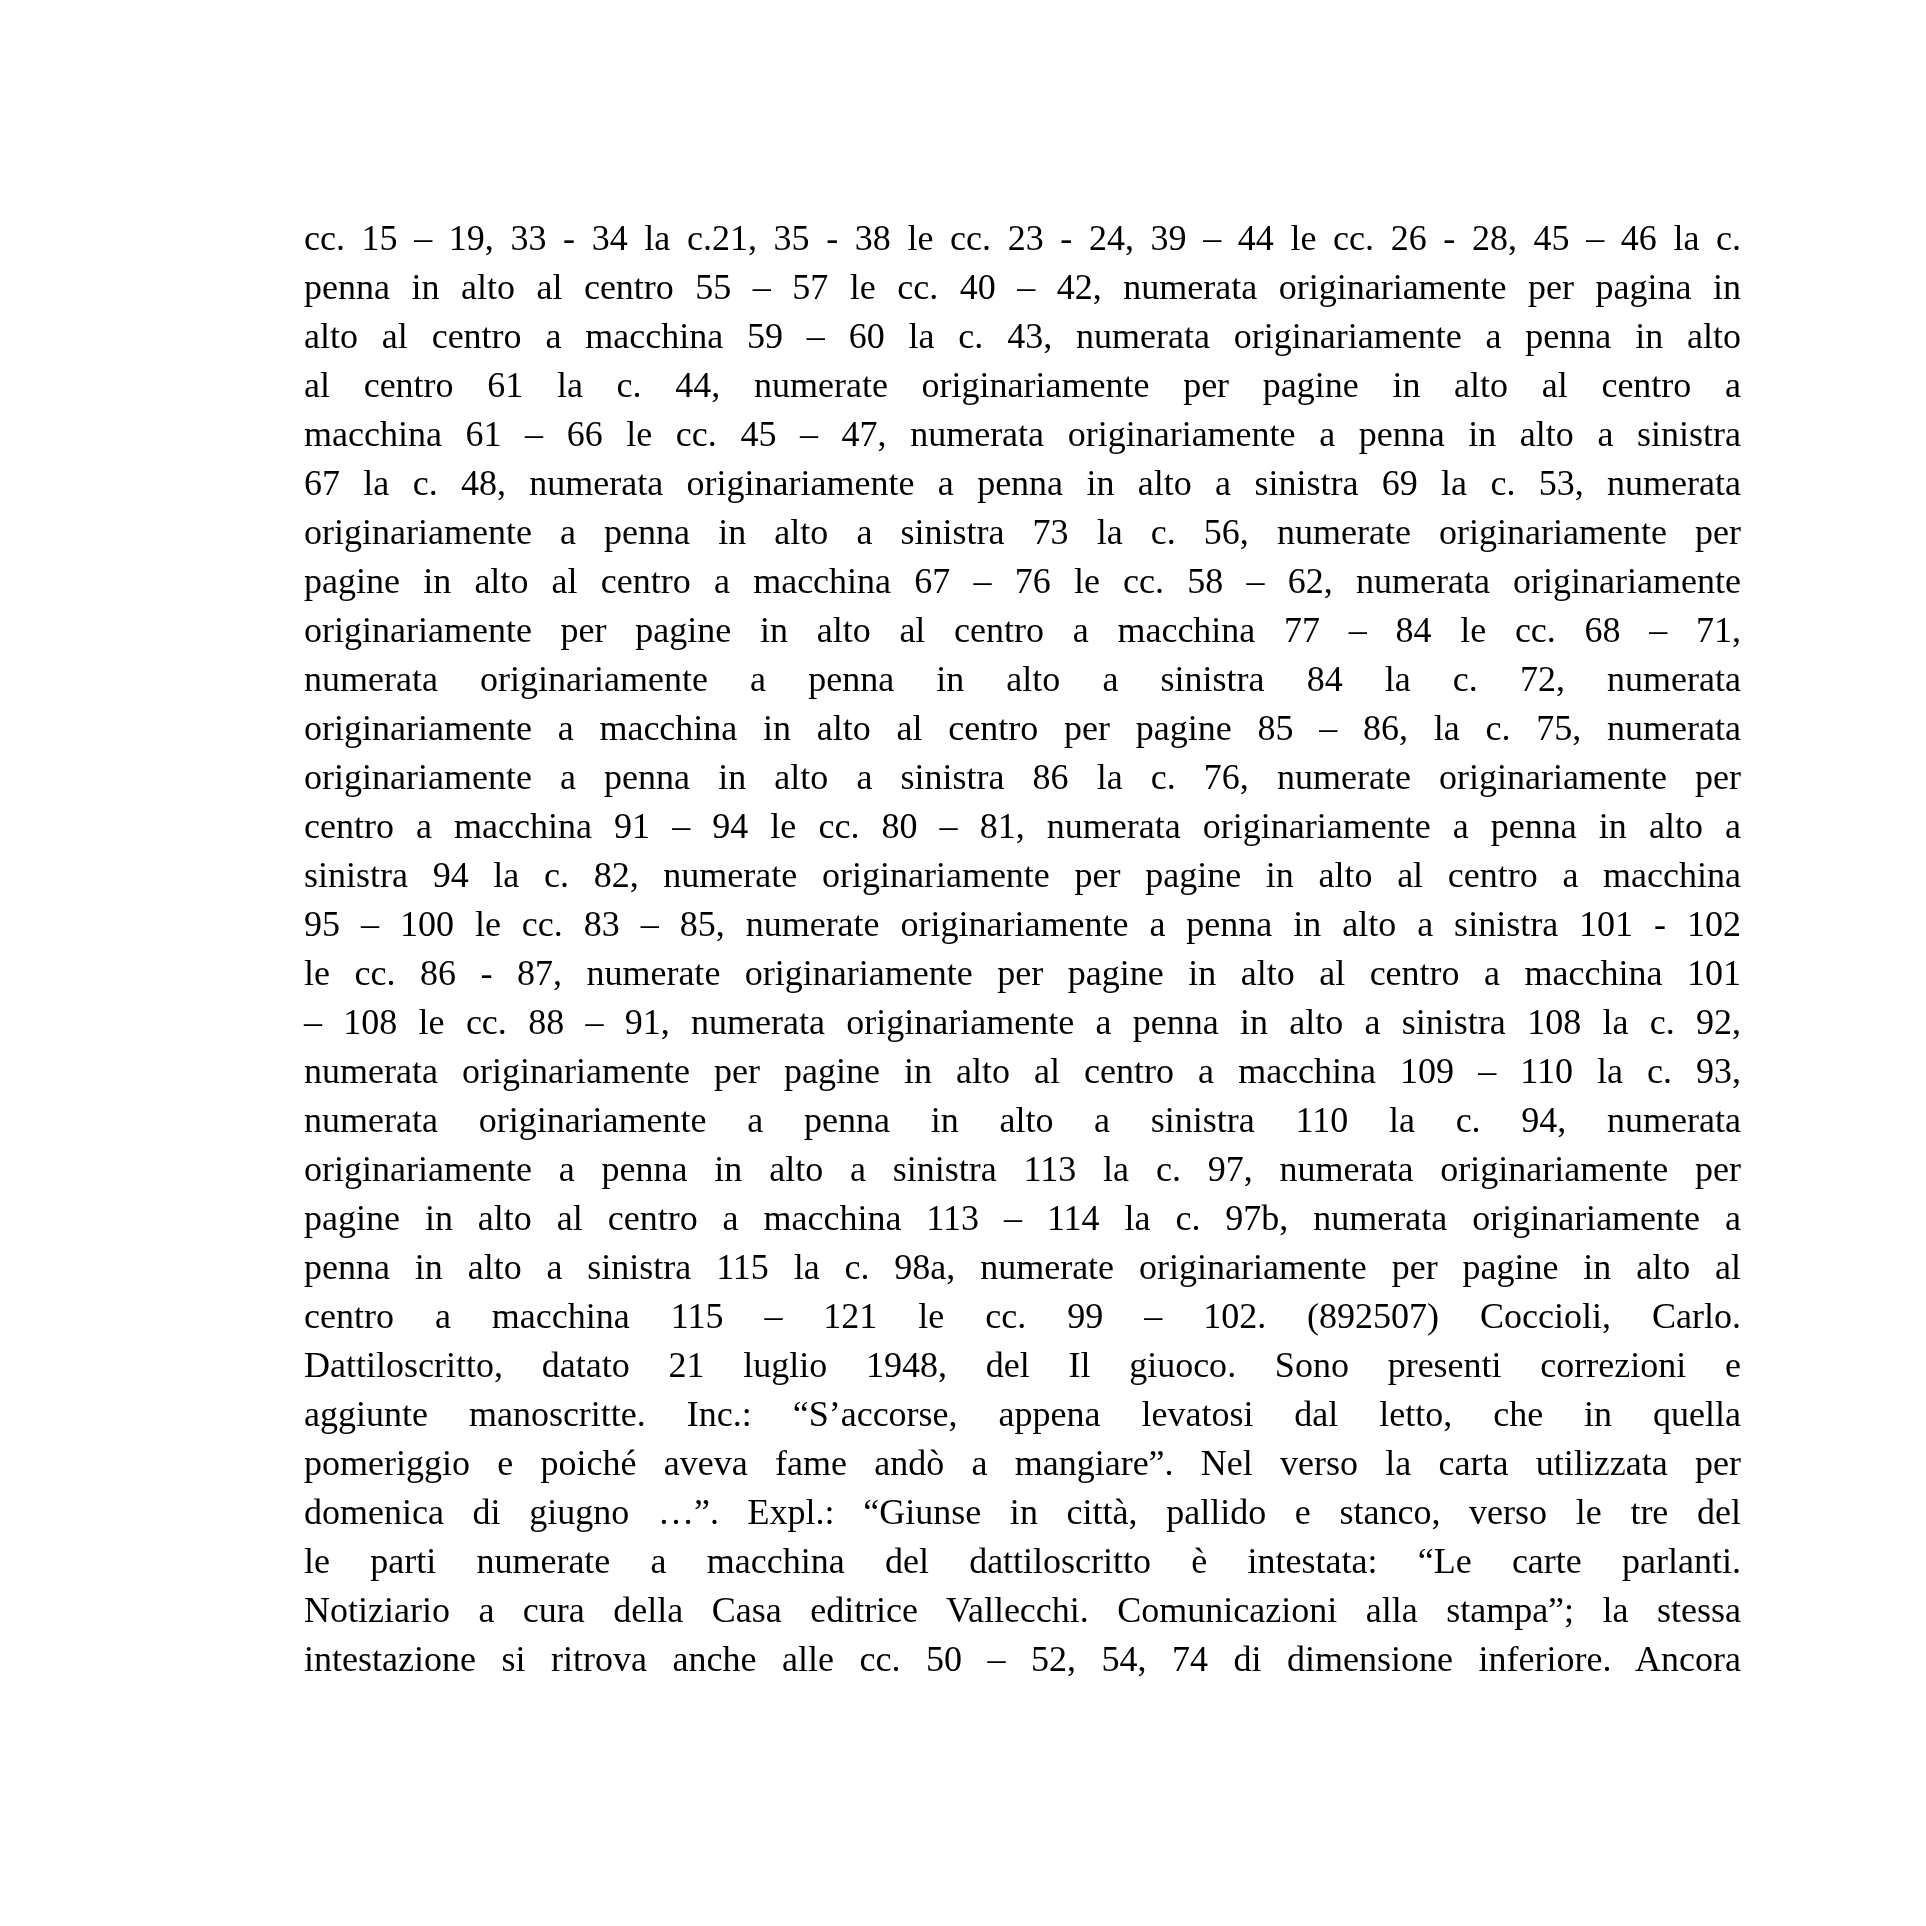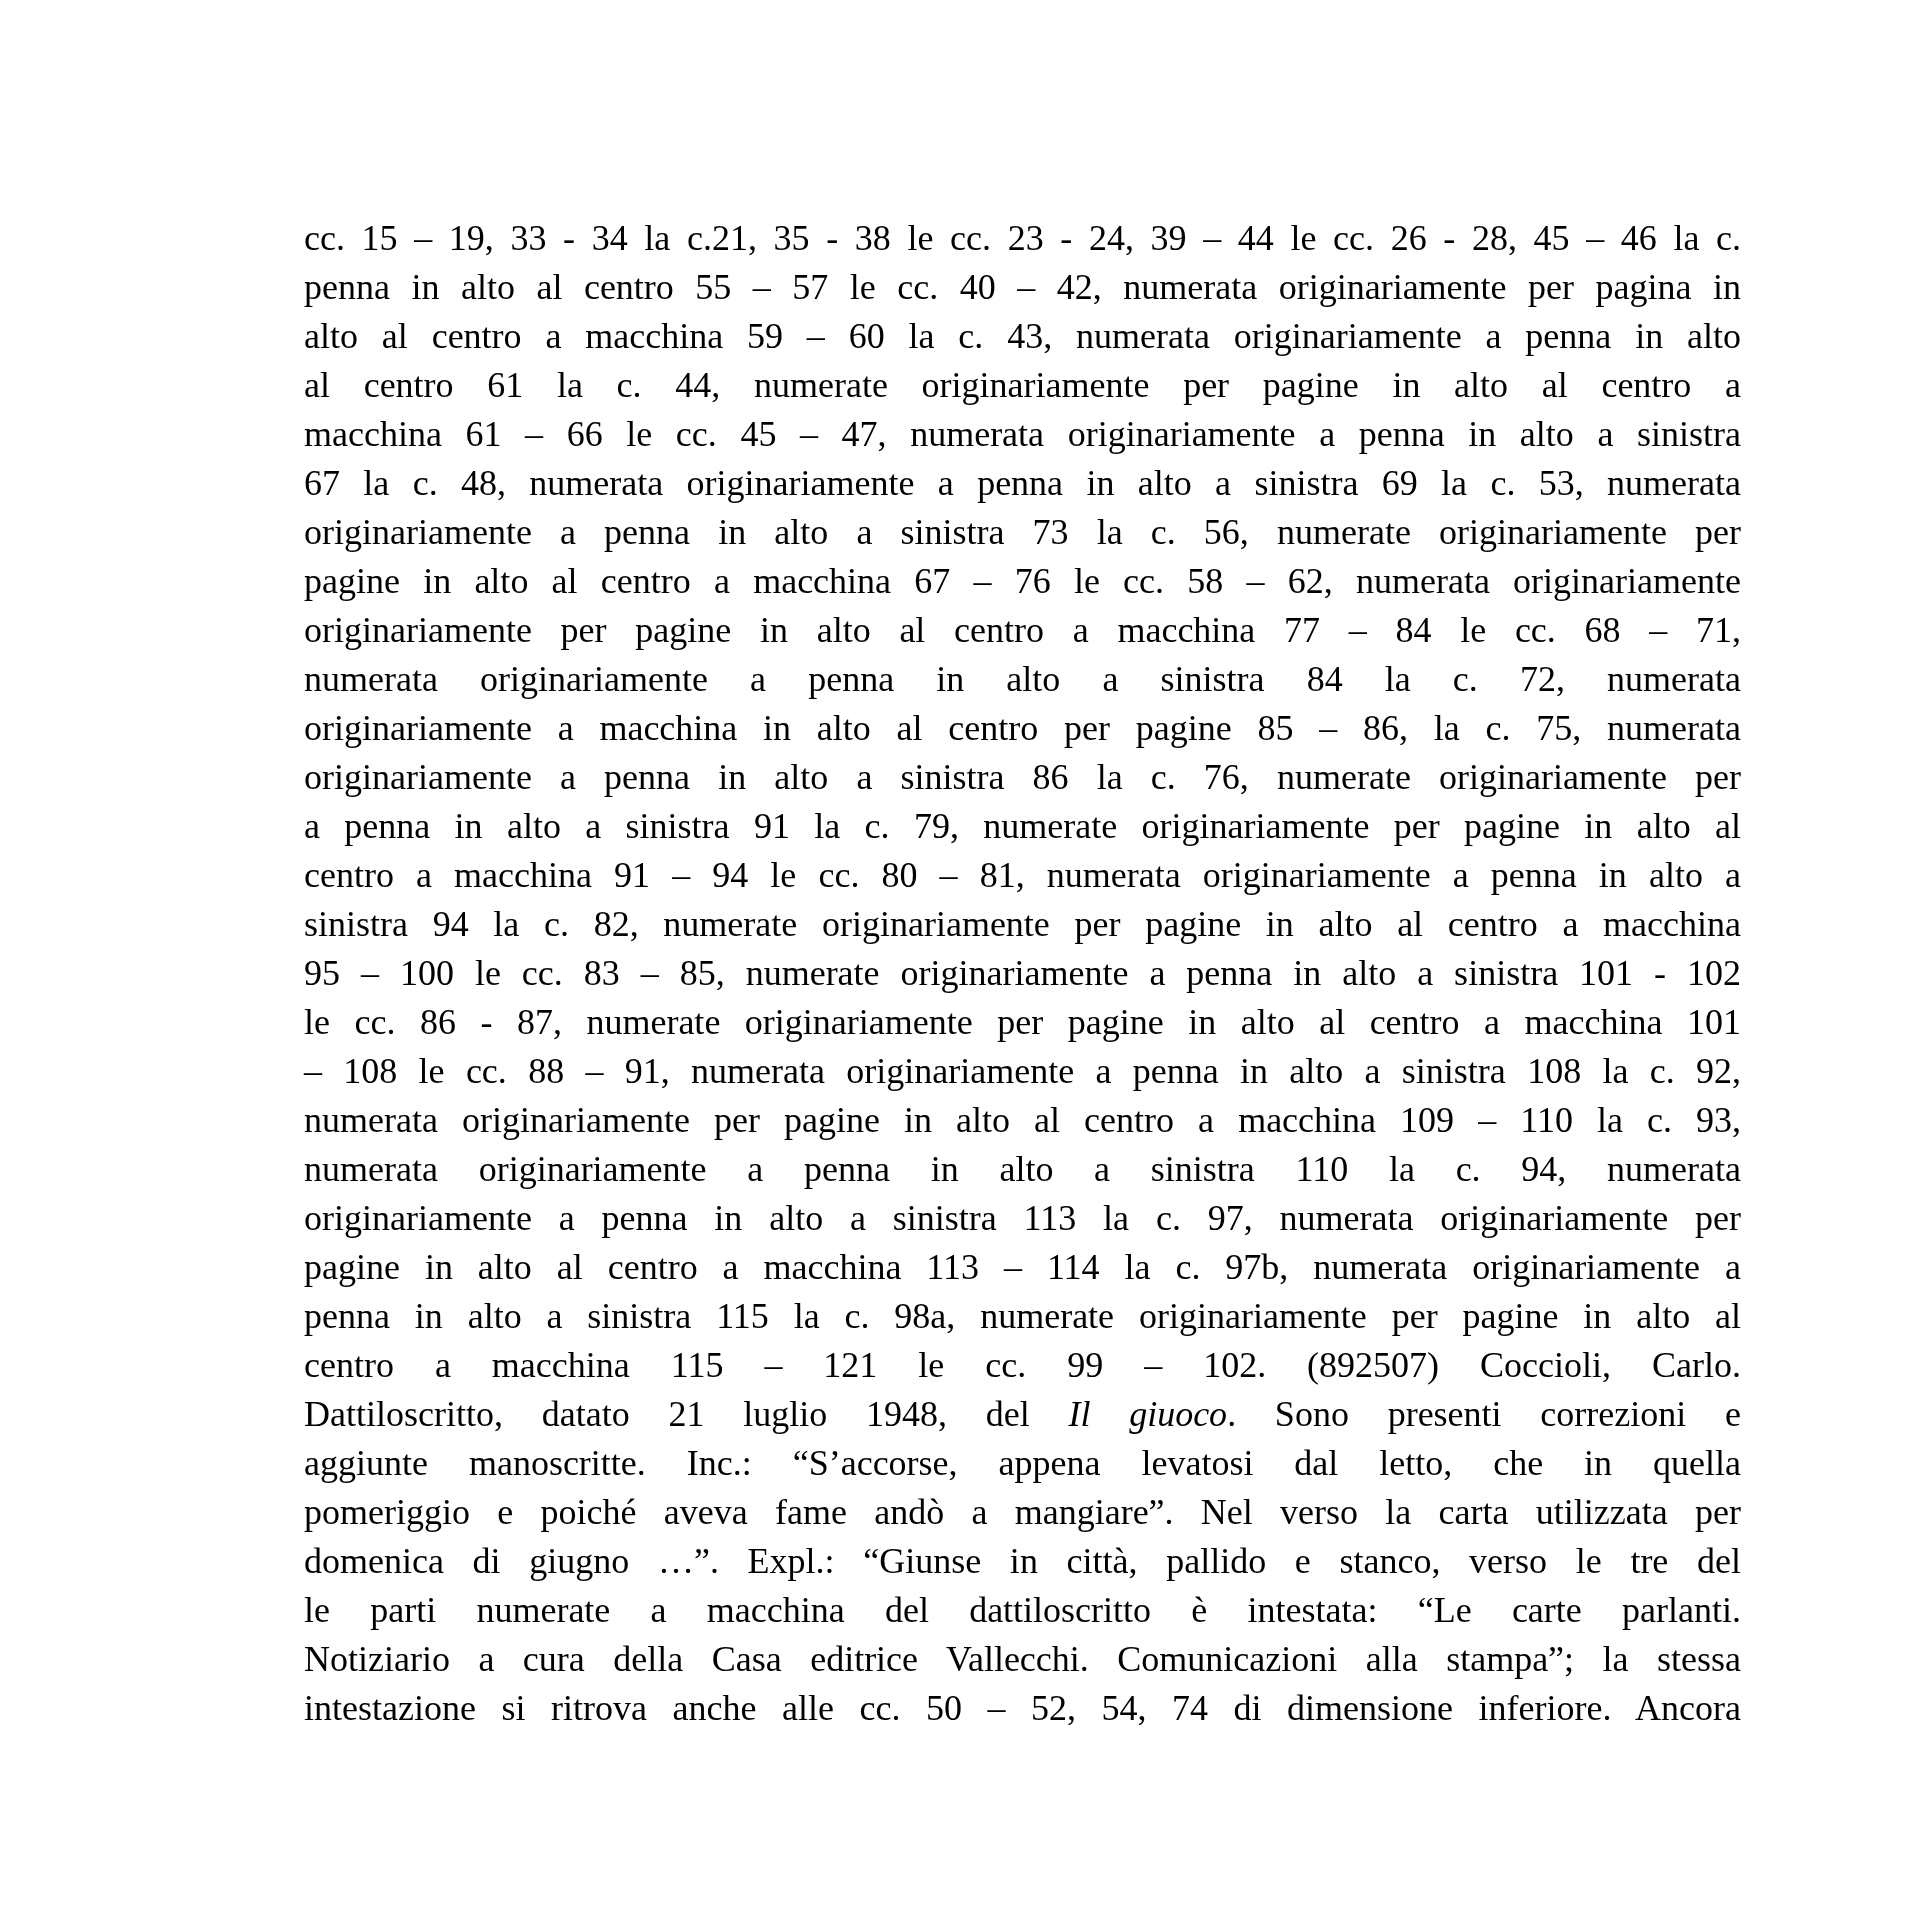--- a/index.html
+++ b/index.html
@@ -19,40 +19,39 @@
     width: 1437px;
     font-size: 36px;
   }
   .tline {
     height: 49px;
     line-height: 49px;
     text-align: justify;
     text-align-last: justify;
     white-space: normal;
   }
-  .it { font-style: italic; }
+  .it { }
 </style>
 </head>
 <body>
 
 <div class="page">
   <div class="text-block">
       <div class="tline"><span>cc. 15 – 19, 33 - 34 la c.21, 35 - 38 le cc. 23 - 24, 39 – 44 le cc. 26 - 28, 45 – 46 la c.</span></div>
       <div class="tline"><span>penna in alto al centro 55 – 57 le cc. 40 – 42, numerata originariamente per pagina in</span></div>
       <div class="tline"><span>alto al centro a macchina 59 – 60 la c. 43, numerata originariamente a penna in alto</span></div>
       <div class="tline"><span>al centro 61 la c. 44, numerate originariamente per pagine in alto al centro a</span></div>
       <div class="tline"><span>macchina 61 – 66 le cc. 45 – 47, numerata originariamente a penna in alto a sinistra</span></div>
       <div class="tline"><span>67 la c. 48, numerata originariamente a penna in alto a sinistra 69 la c. 53, numerata</span></div>
       <div class="tline"><span>originariamente a penna in alto a sinistra 73 la c. 56, numerate originariamente per</span></div>
       <div class="tline"><span>pagine in alto al centro a macchina 67 – 76 le cc. 58 – 62, numerata originariamente</span></div>
       <div class="tline"><span>originariamente per pagine in alto al centro a macchina 77 – 84 le cc. 68 – 71,</span></div>
       <div class="tline"><span>numerata originariamente a penna in alto a sinistra 84 la c. 72, numerata</span></div>
       <div class="tline"><span>originariamente a macchina in alto al centro per pagine 85 – 86, la c. 75, numerata</span></div>
       <div class="tline"><span>originariamente a penna in alto a sinistra 86 la c. 76, numerate originariamente per</span></div>
-      <div class="tline"><span>a penna in alto a sinistra 91 la c. 79, numerate originariamente per pagine in alto al</span></div>
       <div class="tline"><span>centro a macchina 91 – 94 le cc. 80 – 81, numerata originariamente a penna in alto a</span></div>
       <div class="tline"><span>sinistra 94 la c. 82, numerate originariamente per pagine in alto al centro a macchina</span></div>
       <div class="tline"><span>95 – 100 le cc. 83 – 85, numerate originariamente a penna in alto a sinistra 101 - 102</span></div>
       <div class="tline"><span>le cc. 86 - 87, numerate originariamente per pagine in alto al centro a macchina 101</span></div>
       <div class="tline"><span>– 108 le cc. 88 – 91, numerata originariamente a penna in alto a sinistra 108 la c. 92,</span></div>
       <div class="tline"><span>numerata originariamente per pagine in alto al centro a macchina 109 – 110 la c. 93,</span></div>
       <div class="tline"><span>numerata originariamente a penna in alto a sinistra 110 la c. 94, numerata</span></div>
       <div class="tline"><span>originariamente a penna in alto a sinistra 113 la c. 97, numerata originariamente per</span></div>
       <div class="tline"><span>pagine in alto al centro a macchina 113 – 114 la c. 97b, numerata originariamente a</span></div>
       <div class="tline"><span>penna in alto a sinistra 115 la c. 98a, numerate originariamente per pagine in alto al</span></div>

